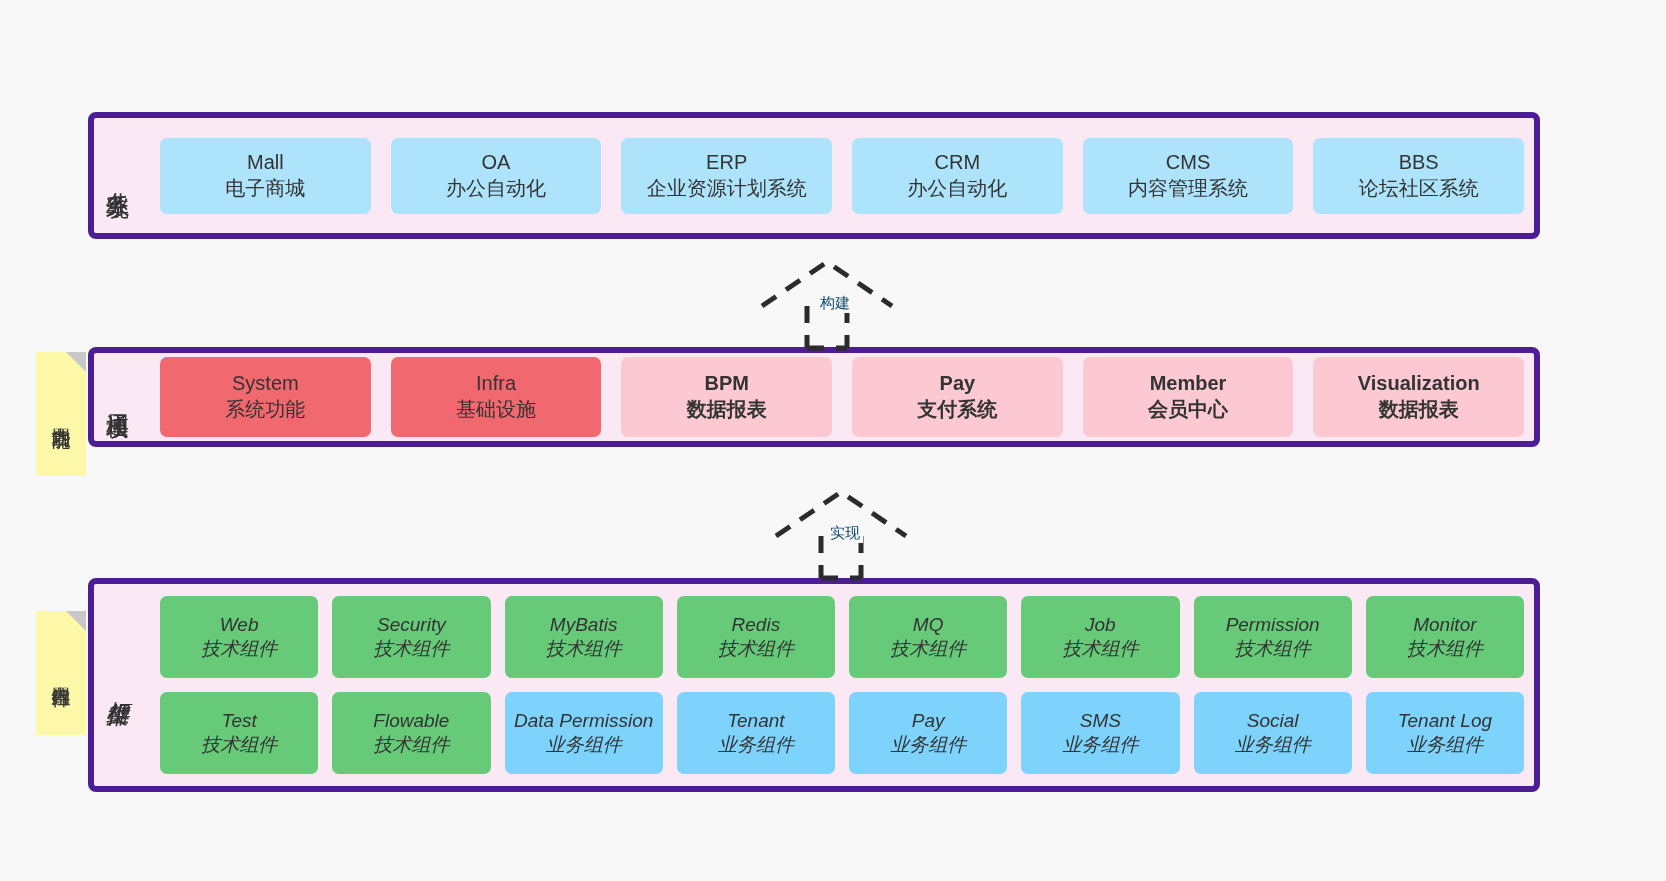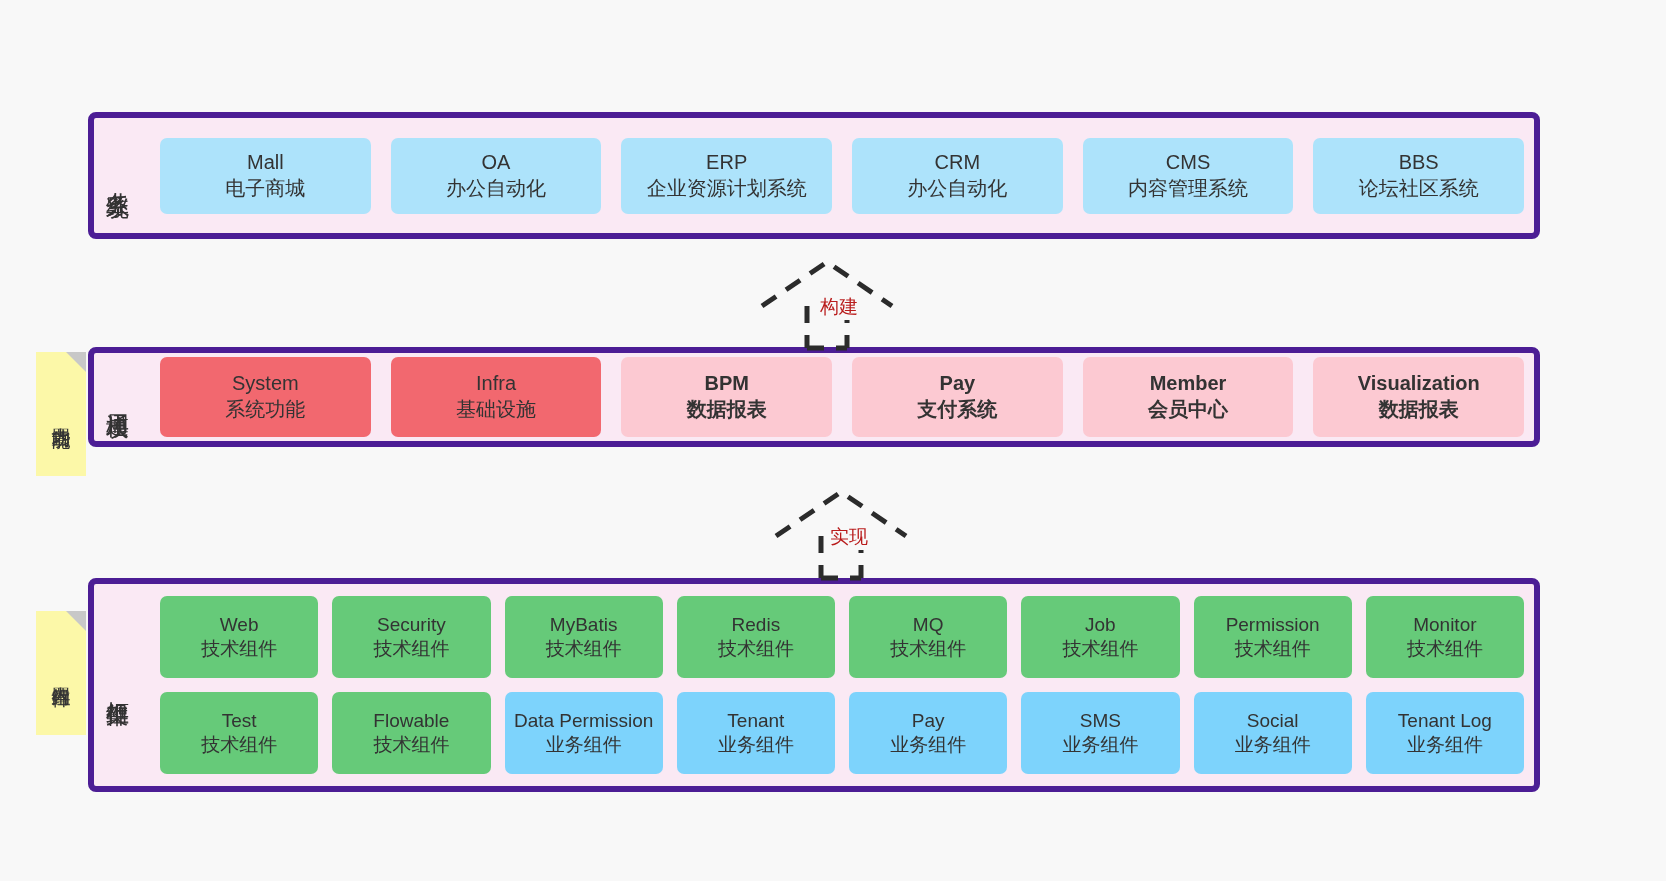--- a/index.html
+++ b/index.html
@@ -83,21 +83,21 @@
   #band-business { left: 88px; top: 112px; width: 1452px; height: 127px; }
   #band-business .band-body { gap: 20px; padding-left: 8px; padding-right: 10px; }
   #band-business .card { flex: 1 1 0; height: 76px; }
 
   
   #band-modules { left: 88px; top: 347px; width: 1452px; height: 100px; }
   #band-modules .band-body { gap: 20px; padding-left: 8px; padding-right: 10px; }
   #band-modules .card { flex: 1 1 0; height: 80px; }
 
   
-  #band-framework { left: 88px; top: 578px; width: 1452px; height: 214px; }
+  #band-framework { left: 88px; top: 578px; width: 1452px; height: 214px; font-style: italic; }
   #band-framework .band-body {
     display: grid;
     grid-template-columns: repeat(8, 1fr);
     grid-auto-rows: 82px;
     gap: 14px 14px;
     align-content: center;
     padding-left: 8px;
     padding-right: 10px;
   }
   #band-framework .card { height: 82px; font-size: 19px; }
@@ -133,22 +133,22 @@
 
   
   .uml-arrow {
     position: absolute;
     z-index: 2;
   }
   .uml-arrow svg { display: block; overflow: visible; }
 
   .uml-label {
     position: absolute;
-    font-size: 19px;
-    color: #b91c1c;
+    font-size: 15px;
+    color: #0c4a6e;
     background: #f8f8f8;
     padding: 0 3px;
     white-space: nowrap;
     z-index: 3;
   }
 
   #arrow-build  { left: 752px; top: 256px; }
   #label-build  { left: 817px; top: 294px; }
   #arrow-impl   { left: 766px; top: 486px; }
   #label-impl   { left: 827px; top: 524px; }

